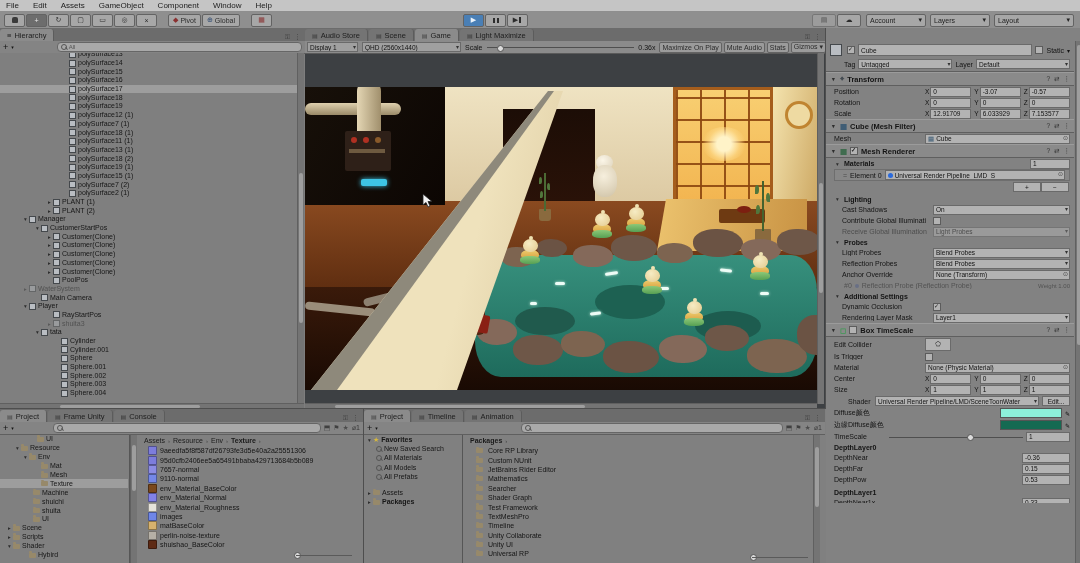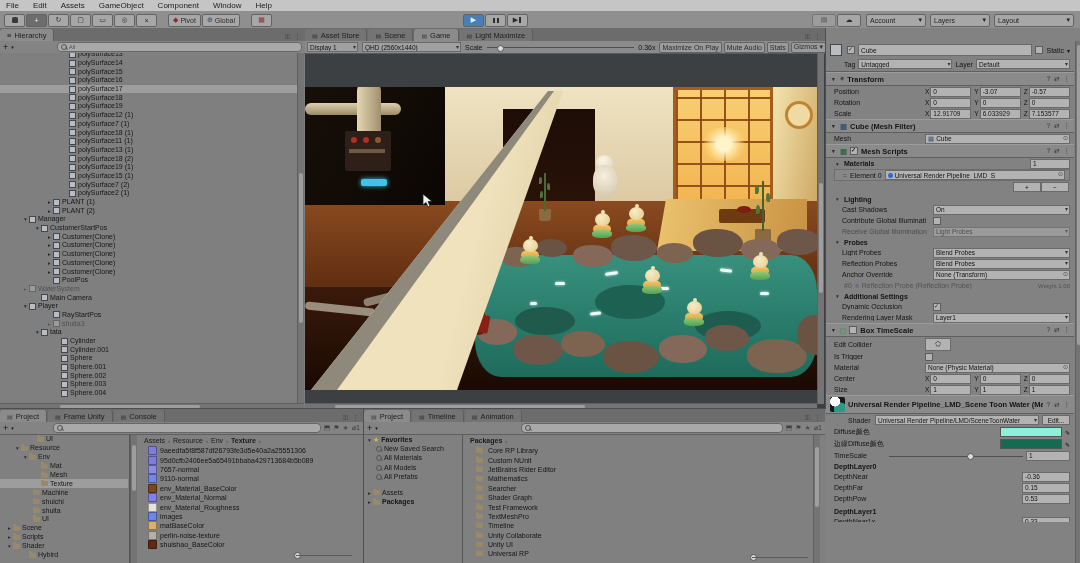--- a/index.html
+++ b/index.html
@@ -384,21 +384,21 @@
       <div class="vthumb" style="top:120px;height:150px;"></div>
     </div>
   <div class="hscroll" style="left:0;top:403px;width:304px;">
       <div class="hthumb" style="left:60px;width:140px;"></div>
     </div>
 
   <div id="gameview" class="abs"></div>
   <div class="tstrip" style="left:305px;top:28px;width:520px;" id="gv-tabs">
       <div class="tab">
         <span style="font-size: 6px; opacity: 0.7;">▤</span>
-        <span>Asset Store</span>
+        <span>Audio Store</span>
       </div>
       <div class="tab">
         <span style="font-size: 6px; opacity: 0.7;">▤</span>
         <span>Scene</span>
       </div>
       <div class="tab on">
         <span style="font-size: 6px; opacity: 0.7;">▤</span>
         <span>Game</span>
       </div>
       <div class="tab">
@@ -690,21 +690,21 @@
         <div class="fld objfld" style="flex:1;position:relative;">
             <span style="color:#3a5a74;margin-right:2px;">▦</span>
             <span>Cube</span>
           </div>
       </div>
 
       <div class="hdr">
         <span class="arr">▾</span>
           <span style="color:#3a6a4a;">▦</span>
           <span class="chk c"></span>
-        <span>Mesh Scripts</span>
+        <span>Mesh Renderer</span>
         <span class="hicons">
             <span>?</span>
             <span>⇄</span>
             <span>⋮</span>
           </span>
       </div>
       <div class="irow">
           <span class="arr">▾</span>
           <b style="font-size:7px;">Materials</b>
         <div class="fld" style="margin-left:auto;width:34px;">
@@ -839,29 +839,20 @@
               <span style="font-size: 6.5px;">Y</span>
               <div class="fld">1</div>
             </div>
             <div class="axg">
               <span style="font-size: 6.5px;">Z</span>
               <div class="fld">1</div>
             </div>
           </div>
       </div>
 
-      <div class="hdr" style="height:17px;">
-        <div class="matprev"></div>
-        <span style="overflow:hidden;white-space:nowrap;flex:1;">Universal Render Pipeline_LMD_Scene Toon Water (Ma</span>
-        <span class="hicons">
-            <span>?</span>
-            <span>⇄</span>
-            <span>⋮</span>
-          </span>
-      </div>
       <div class="irow" style="height:12px;">
           <span style="width:24px;flex:none;padding-left:14px;">Shader</span>
         <div class="fld dd" style="flex:1;">
             <span>Universal Render Pipeline/LMD/SceneToonWater</span>
           </div>
         <div class="fld" style="width:22px;justify-content:center;">
             <span>Edit...</span>
           </div>
       </div>
       <div class="irow" style="height:12px;">

